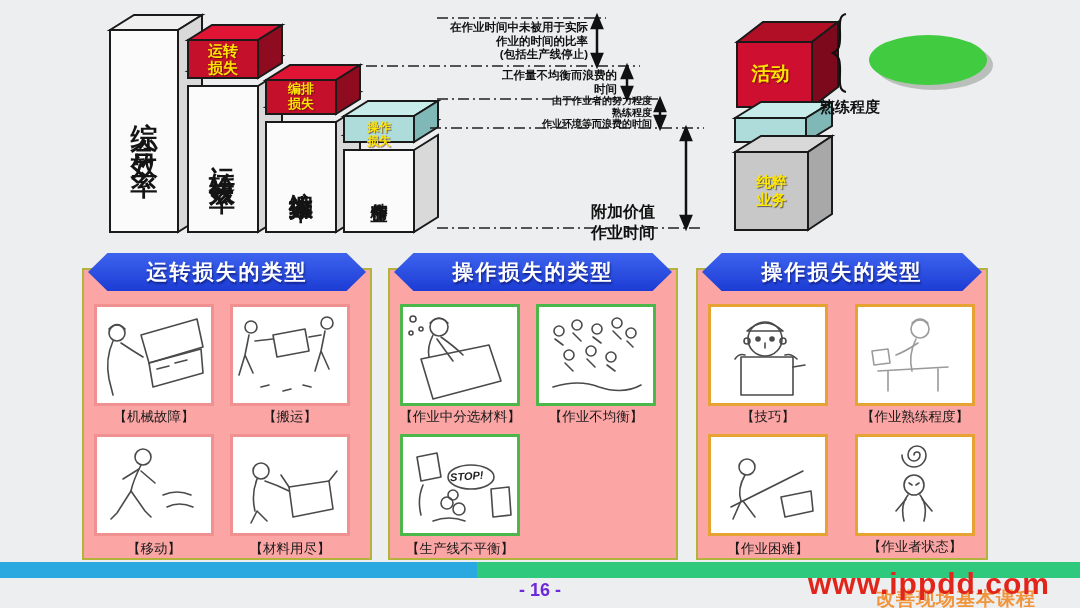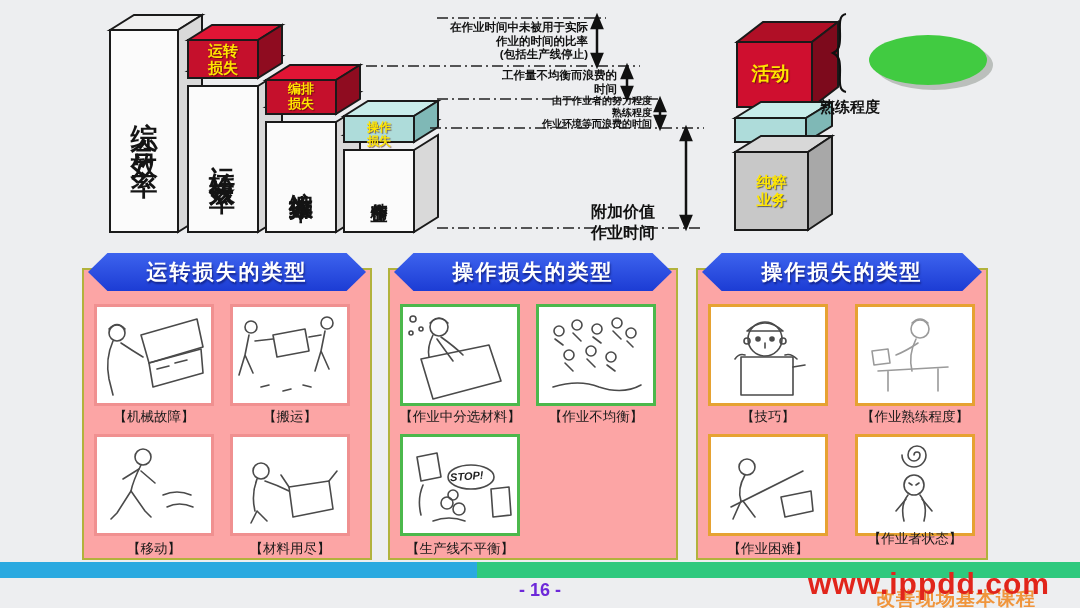--- a/index.html
+++ b/index.html
@@ -295,21 +295,21 @@
     <figure class="frame" style="left:157px;top:164px;">
       <svg viewBox="0 0 114 96">
         <path d="M56,18 a3,3 0 1 1 6,0 a6,6 0 1 1 -12,0 a9,9 0 1 1 18,0 a12,12 0 1 1 -24,0"></path>
         <circle cx="56" cy="48" r="10"></circle>
         <path d="M51,46 L54,48 M61,46 L58,48"></path>
         <path d="M50,58 Q42,68 46,84 M62,58 Q70,68 66,84"></path>
         <path d="M48,62 L38,74 M64,62 L74,74"></path>
       </svg>
     </figure>
     <div class="caption" style="left:2px;top:270px;">【作业困难】</div>
-    <div class="caption" style="left:149px;top:260px;">【作业者状态】</div>
+    <div class="caption" style="left:149px;top:268px;">【作业者状态】</div>
   </section>
 
   <div class="stripe"></div>
   <div class="page-num">- 16 -</div>
   <div class="course-title">改善现场基本课程</div>
   <div class="watermark">www.ippdd.com</div>
 
 </div>
 
 </body></html>

